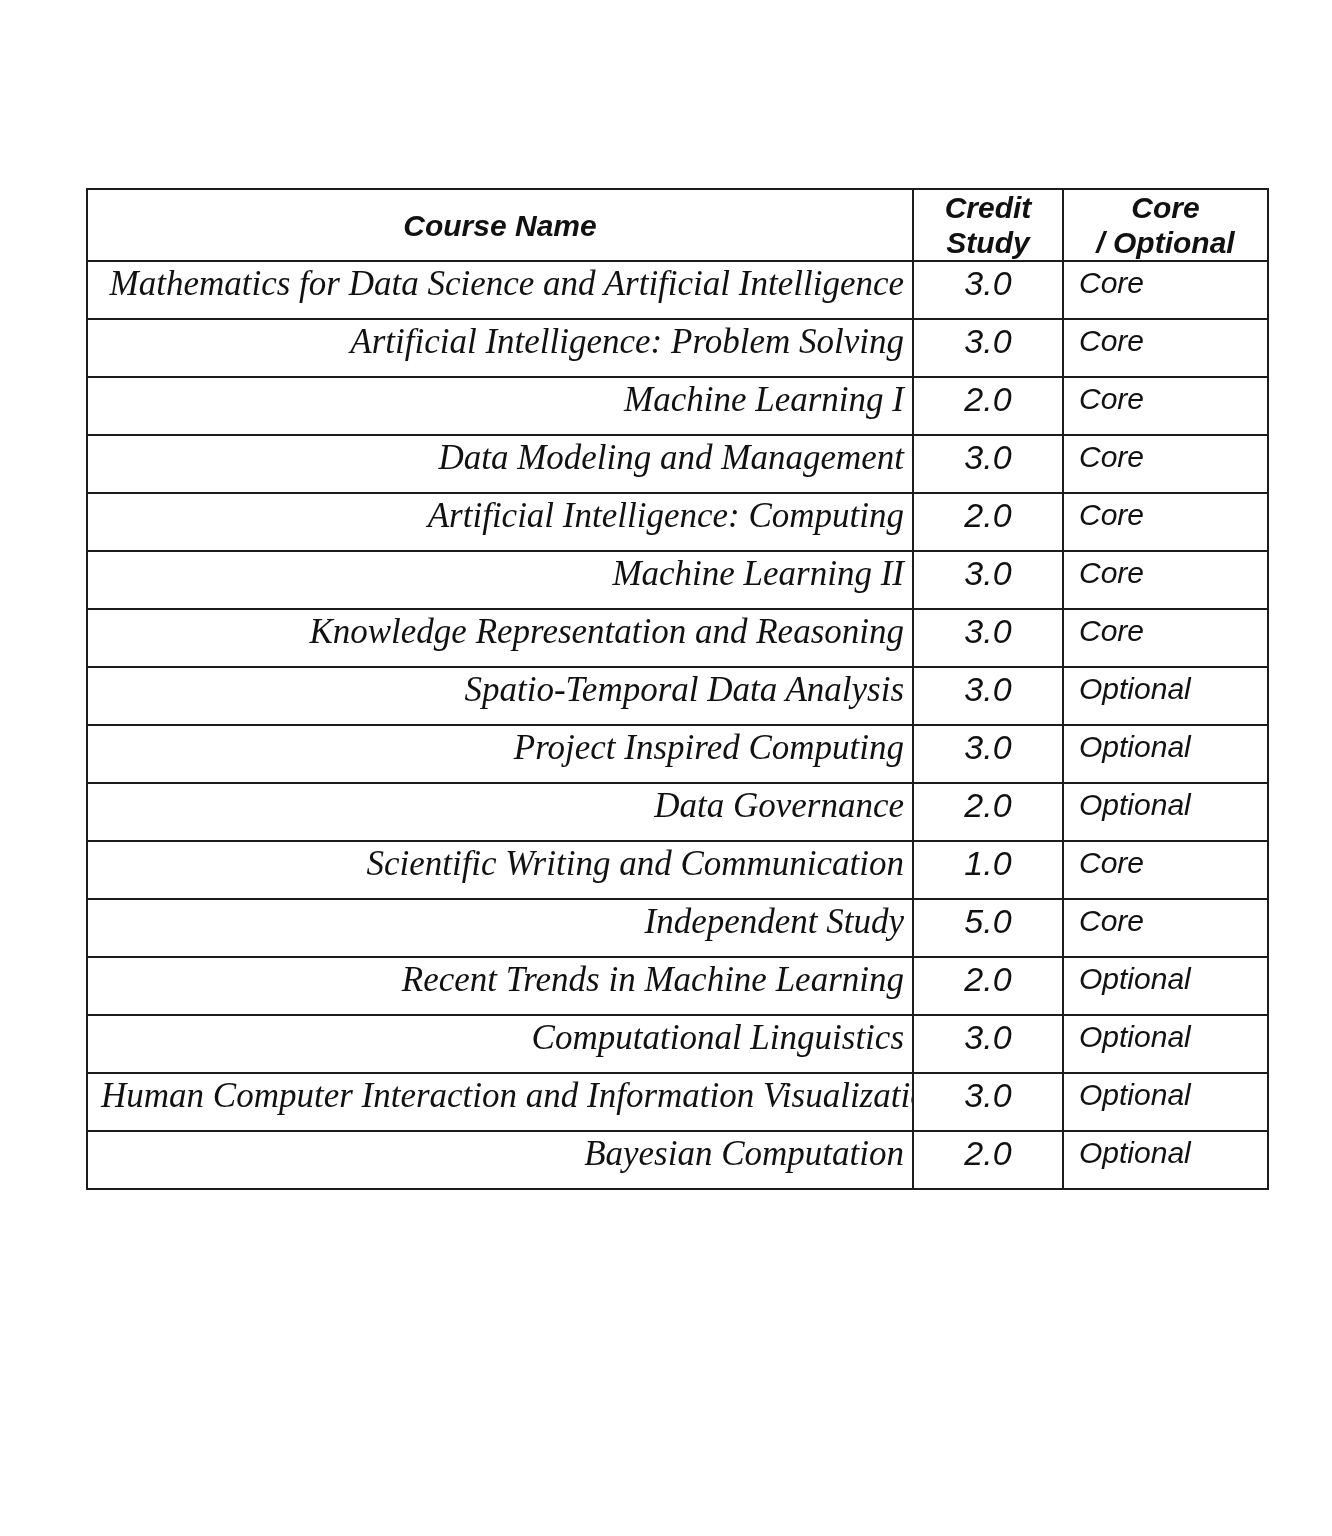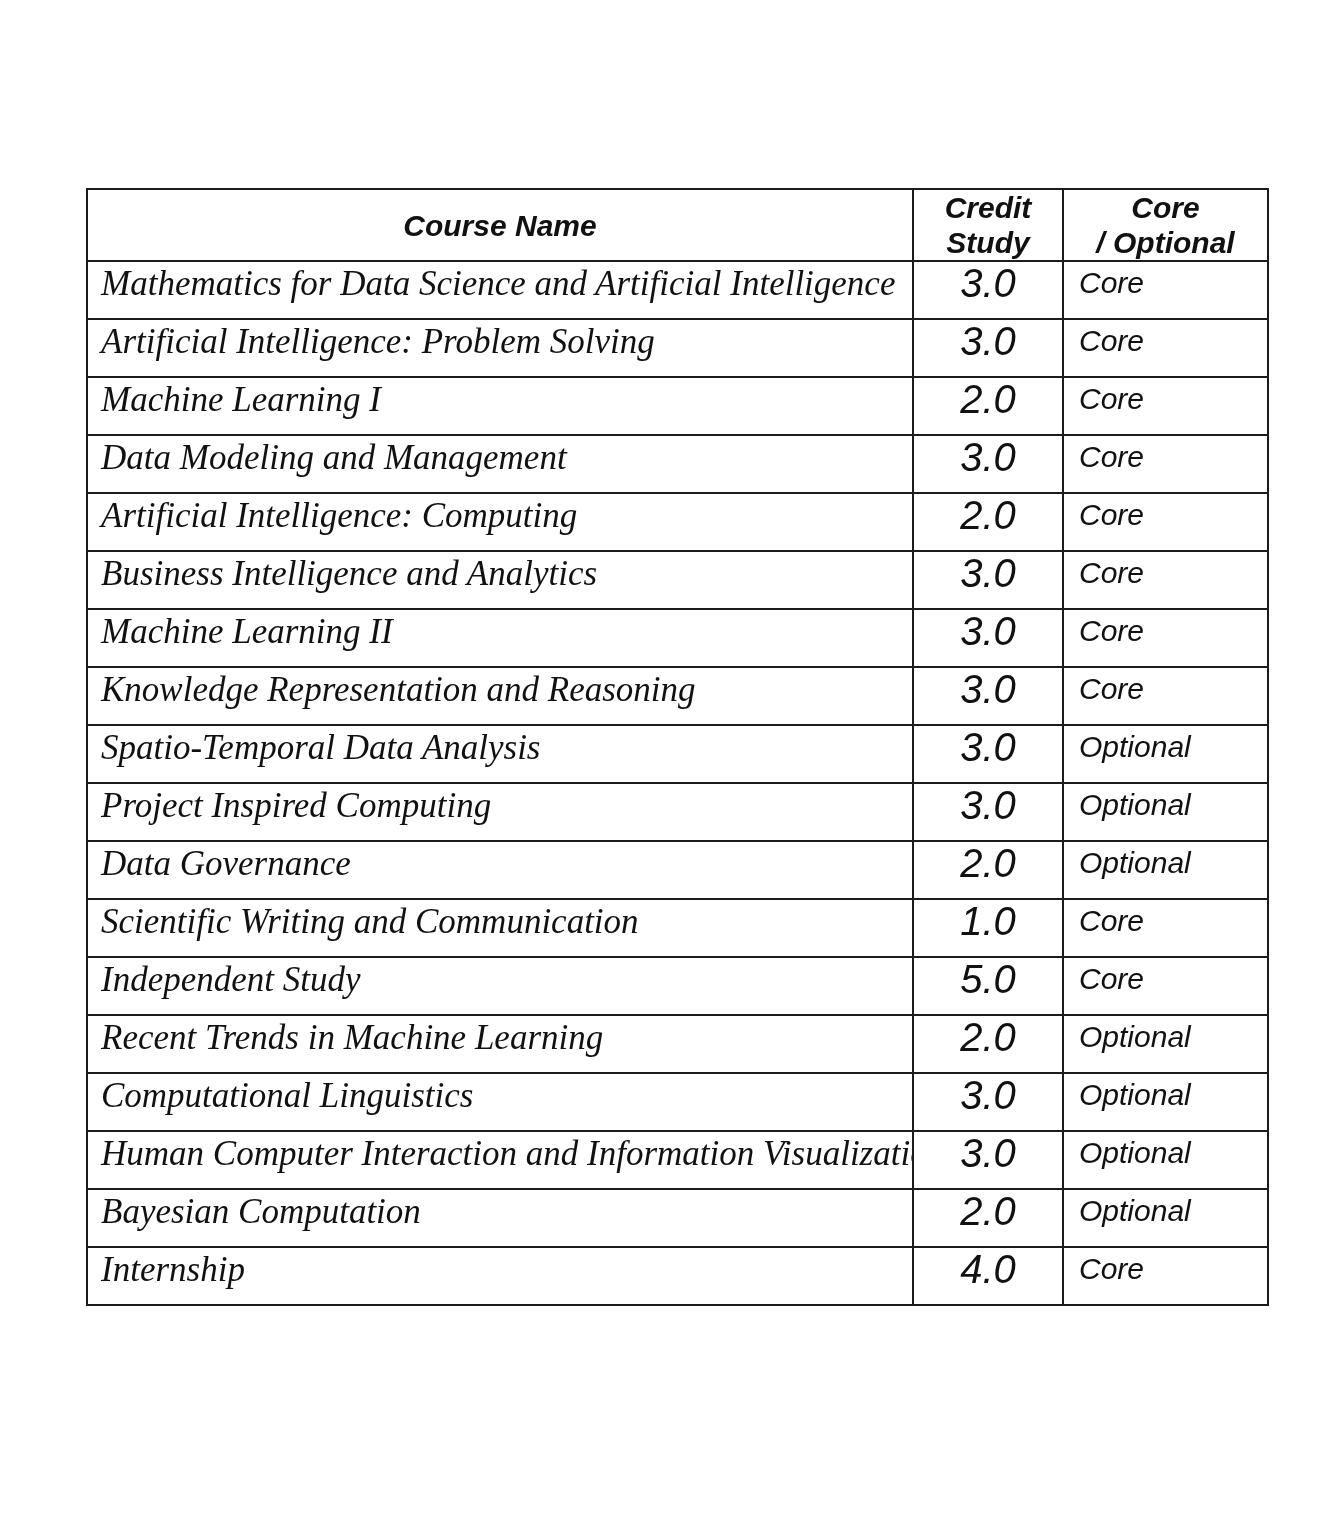--- a/index.html
+++ b/index.html
@@ -51,29 +51,29 @@
     padding: 0;
   }
   th .hdr-line { display: block; }
 
   tr.data-row { height: 55px; }
 
   td.cell-name {
     font-family: "Liberation Serif", serif;
     font-size: 35px;
     line-height: 40px;
-    text-align: left;
+    text-align: right;
     vertical-align: top;
     padding: 2px 8px 0 13px;
     white-space: nowrap;
     margin-left: 28px;
   }
   td.cell-credit {
     font-family: "Liberation Sans", sans-serif;
-    font-size: 40px;
+    font-size: 34px;
     line-height: 38px;
     text-align: center;
     vertical-align: top;
     padding: 2px 0 16px 0;
   }
   td.cell-type {
     font-family: "Liberation Sans", sans-serif;
     font-size: 30px;
     line-height: 38px;
     text-align: left;
@@ -127,25 +127,20 @@
         <td class="cell-name">Data Modeling and Management</td>
         <td class="cell-credit">3.0</td>
         <td class="cell-type">Core</td>
       </tr>
       <tr class="data-row">
         <td class="cell-name">Artificial Intelligence: Computing</td>
         <td class="cell-credit">2.0</td>
         <td class="cell-type">Core</td>
       </tr>
       <tr class="data-row">
-        <td class="cell-name">Business Intelligence and Analytics</td>
-        <td class="cell-credit">3.0</td>
-        <td class="cell-type">Core</td>
-      </tr>
-      <tr class="data-row">
         <td class="cell-name">Machine Learning II</td>
         <td class="cell-credit">3.0</td>
         <td class="cell-type">Core</td>
       </tr>
       <tr class="data-row">
         <td class="cell-name">Knowledge Representation and Reasoning</td>
         <td class="cell-credit">3.0</td>
         <td class="cell-type">Core</td>
       </tr>
       <tr class="data-row">
@@ -186,21 +181,16 @@
       <tr class="data-row">
         <td class="cell-name">Human Computer Interaction and Information Visualization</td>
         <td class="cell-credit">3.0</td>
         <td class="cell-type">Optional</td>
       </tr>
       <tr class="data-row">
         <td class="cell-name">Bayesian Computation</td>
         <td class="cell-credit">2.0</td>
         <td class="cell-type">Optional</td>
       </tr>
-      <tr class="data-row">
-        <td class="cell-name">Internship</td>
-        <td class="cell-credit">4.0</td>
-        <td class="cell-type">Core</td>
-      </tr>
     </tbody>
   </table>
 
 </div>
 
 </body></html>

